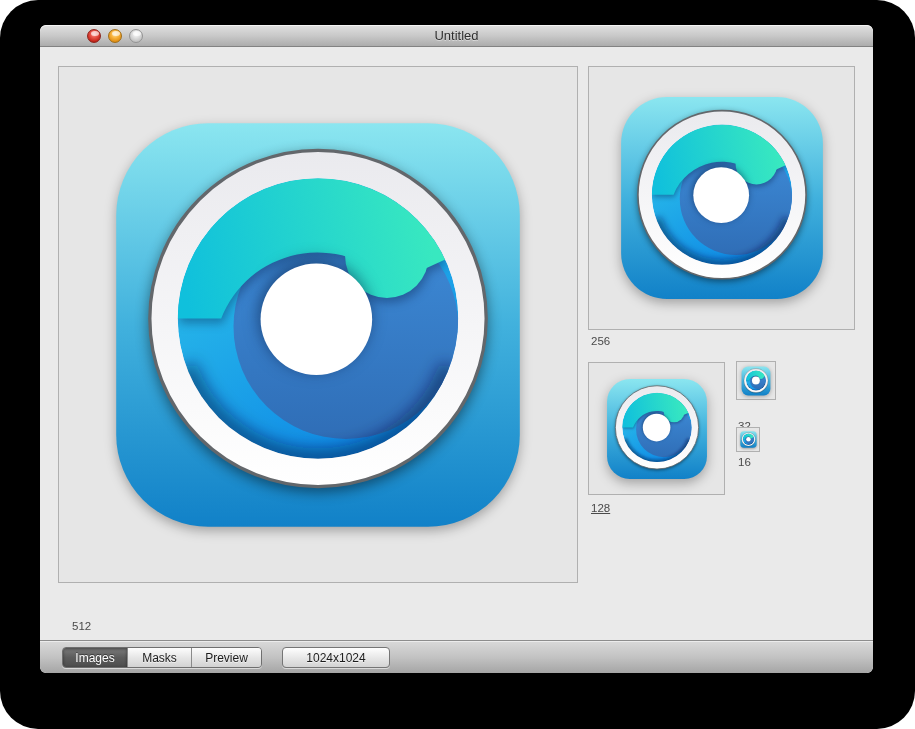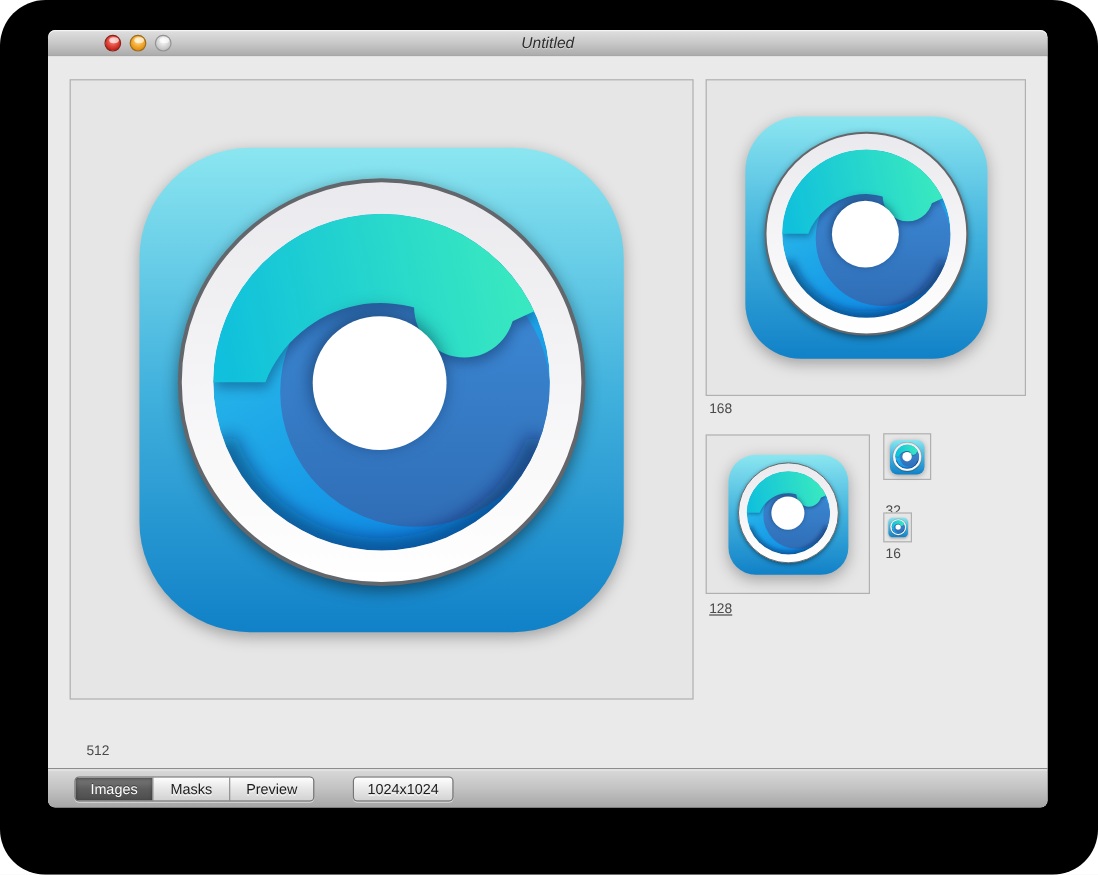--- a/index.html
+++ b/index.html
@@ -6,21 +6,21 @@
   body { font-family:"Liberation Sans", sans-serif; background:#fff; }
   .screenshot { position:relative; width:915px; height:729px; background:#000;
     border-radius:38px; overflow:hidden; }
 
   
   .window { position:absolute; left:40px; top:25px; width:833px; height:648px;
     border-radius:6px; background:#eaeaea; box-shadow:0 0 0 1px rgba(0,0,0,.55); overflow:hidden; }
   .titlebar { position:absolute; left:0; top:0; right:0; height:22px;
     background:linear-gradient(to bottom,#e0e0e0 0%,#c9c9c9 50%,#acacac 100%);
     border-bottom:1px solid #828282; border-radius:6px 6px 0 0;
-    box-shadow:inset 0 1px 0 rgba(255,255,255,.65);font-style:italic; }
+    box-shadow:inset 0 1px 0 rgba(255,255,255,.65); }
   .title { position:absolute; left:0; right:0; top:0; height:22px; line-height:22px;
     text-align:center; font-size:13px; color:#2e2e2e; text-shadow:0 1px 0 rgba(255,255,255,.45); }
   .lights { position:absolute; left:47px; top:4px; display:flex; gap:7px; }
   .light { width:14px; height:14px; border-radius:50%; position:relative; }
   .light::after { content:""; position:absolute; left:3px; top:1px; width:8px; height:5px;
     border-radius:50%; background:rgba(255,255,255,.65); filter:blur(.4px); }
   .light.close { background:radial-gradient(circle at 50% 35%, #ff9d96 0%, #e8554a 35%, #c9281d 70%, #7e0f07 100%); border:1px solid #8c231c; }
   .light.minimize { background:radial-gradient(circle at 50% 35%, #ffe3a0 0%, #f7b13b 40%, #e18f13 75%, #9c5e06 100%); border:1px solid #9d6d1a; }
   .light.zoom { background:radial-gradient(circle at 50% 35%, #fdfdfd 0%, #d9d9d9 45%, #bdbdbd 80%, #8f8f8f 100%); border:1px solid #939393; }
 
@@ -58,21 +58,21 @@
     font-size:12px; color:#1c1c1c; cursor:default;
     background:linear-gradient(to bottom,#fdfdfd 0%,#e6e6e6 50%,#d2d2d2 100%);
     border-right:1px solid #8a8a8a; text-shadow:0 1px 0 rgba(255,255,255,.6); }
   .segment:last-child { border-right:none; }
   .seg-images { width:65px; }
   .seg-masks { width:64px; }
   .seg-preview { width:69px;text-align:right; }
   .segment.selected { background:linear-gradient(to bottom,#7b7b7b 0%,#5c5c5c 50%,#4d4d4d 100%);
     color:#fff; text-shadow:0 -1px 0 rgba(0,0,0,.45);
     box-shadow:inset 0 1px 3px rgba(0,0,0,.45); }
-  .size-btn { position:absolute; left:254px; top:6px; width:84px; height:21px;
+  .size-btn { position:absolute; left:242px; top:6px; width:108px; height:21px;
     border:1px solid #757575; border-radius:4px; font-size:12px; color:#1c1c1c;
     font-family:"Liberation Sans", sans-serif;
     background:linear-gradient(to bottom,#fefefe 0%,#e8e8e8 50%,#d3d3d3 100%);
     box-shadow:0 1px 0 rgba(255,255,255,.55); text-shadow:0 1px 0 rgba(255,255,255,.6); }
   .hidden-defs { position:absolute; width:0; height:0; }
 </style>
 </head>
 <body>
 
 <svg class="hidden-defs" aria-hidden="true">
@@ -140,21 +140,21 @@
             <use href="#appicon"></use>
           </svg>
       </div>
       <div class="size-label l512">512</div>
 
       <div class="panel p256">
         <svg class="app-icon i256" viewBox="0 0 512 512">
             <use href="#appicon"></use>
           </svg>
       </div>
-      <div class="size-label l256">168</div>
+      <div class="size-label l256">256</div>
 
       <div class="panel p128">
         <svg class="app-icon i128" viewBox="0 0 512 512">
             <use href="#appicon"></use>
           </svg>
       </div>
       <div class="size-label l128">128</div>
 
       <div class="panel p32">
         <svg class="app-icon i32" viewBox="0 0 512 512">

